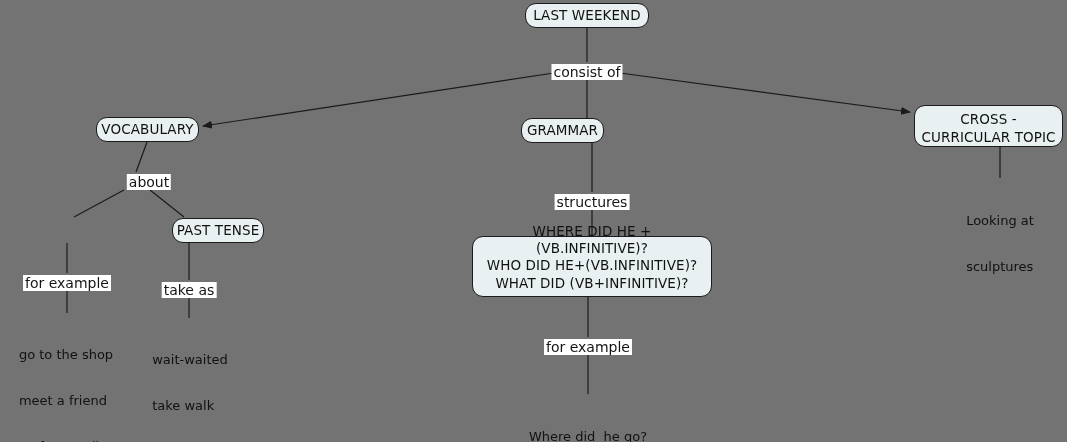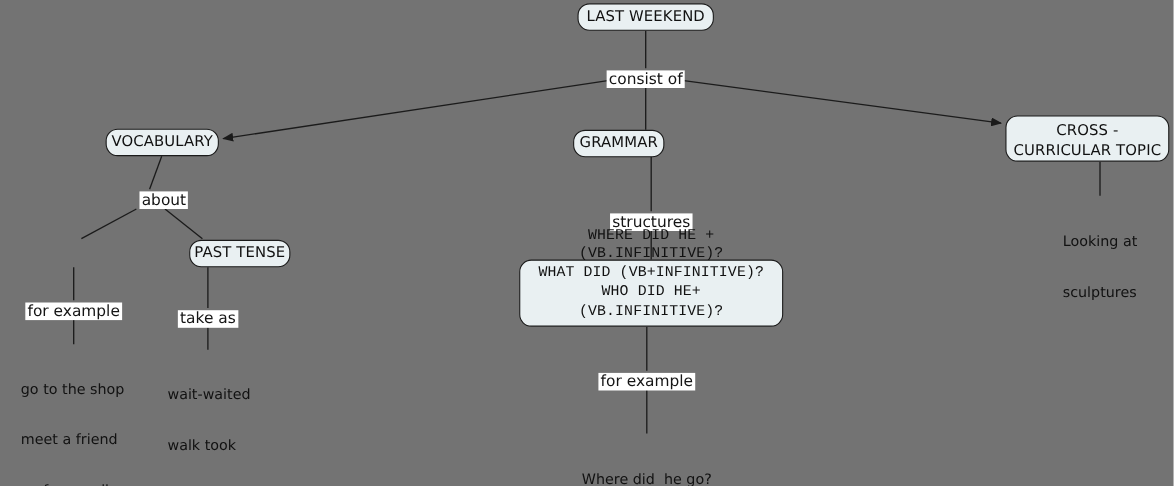--- a/index.html
+++ b/index.html
@@ -145,46 +145,46 @@
   </div>
 
   <div class="link-label" style="left:189px; top:282px;">
     <span>take as</span>
   </div>
 
   <div class="link-label" style="left:592px; top:194px;">
     <span>structures</span>
   </div>
 
-  <div class="node multiline structures-box" style="left:472px; top:236px; width:240px; height:61px;font-family:Liberation Mono, monospace;">
+  <div class="node multiline structures-box" style="left:472px; top:236px; width:240px; height:61px;">
     <div style="text-align:center;">
       <div>WHERE DID HE +(VB.INFINITIVE)?</div>
+      <div>WHO DID HE+(VB.INFINITIVE)?</div>
       <div>WHAT DID (VB+INFINITIVE)?</div>
-      <div>WHO DID HE+(VB.INFINITIVE)?</div>
     </div>
   </div>
 
   <div class="link-label" style="left:588px; top:339px;">
     <span>for example</span>
   </div>
 
   <div class="leaf-list" style="left:66px; top:316px;">
     <div>go to the shop</div>
     <div>meet a friend</div>
     <div>go for a walk</div>
     
     
     
     
     
   </div>
 
   <div class="leaf-list" style="left:190px; top:321px;">
     <div>wait-waited</div>
-    <div>walk took</div>
+    <div>take walk</div>
     
     
     
     
   </div>
 
   <div class="leaf-list" style="left:588px; top:398px;">
     <div>Where did  he go?</div>
     
   </div>

